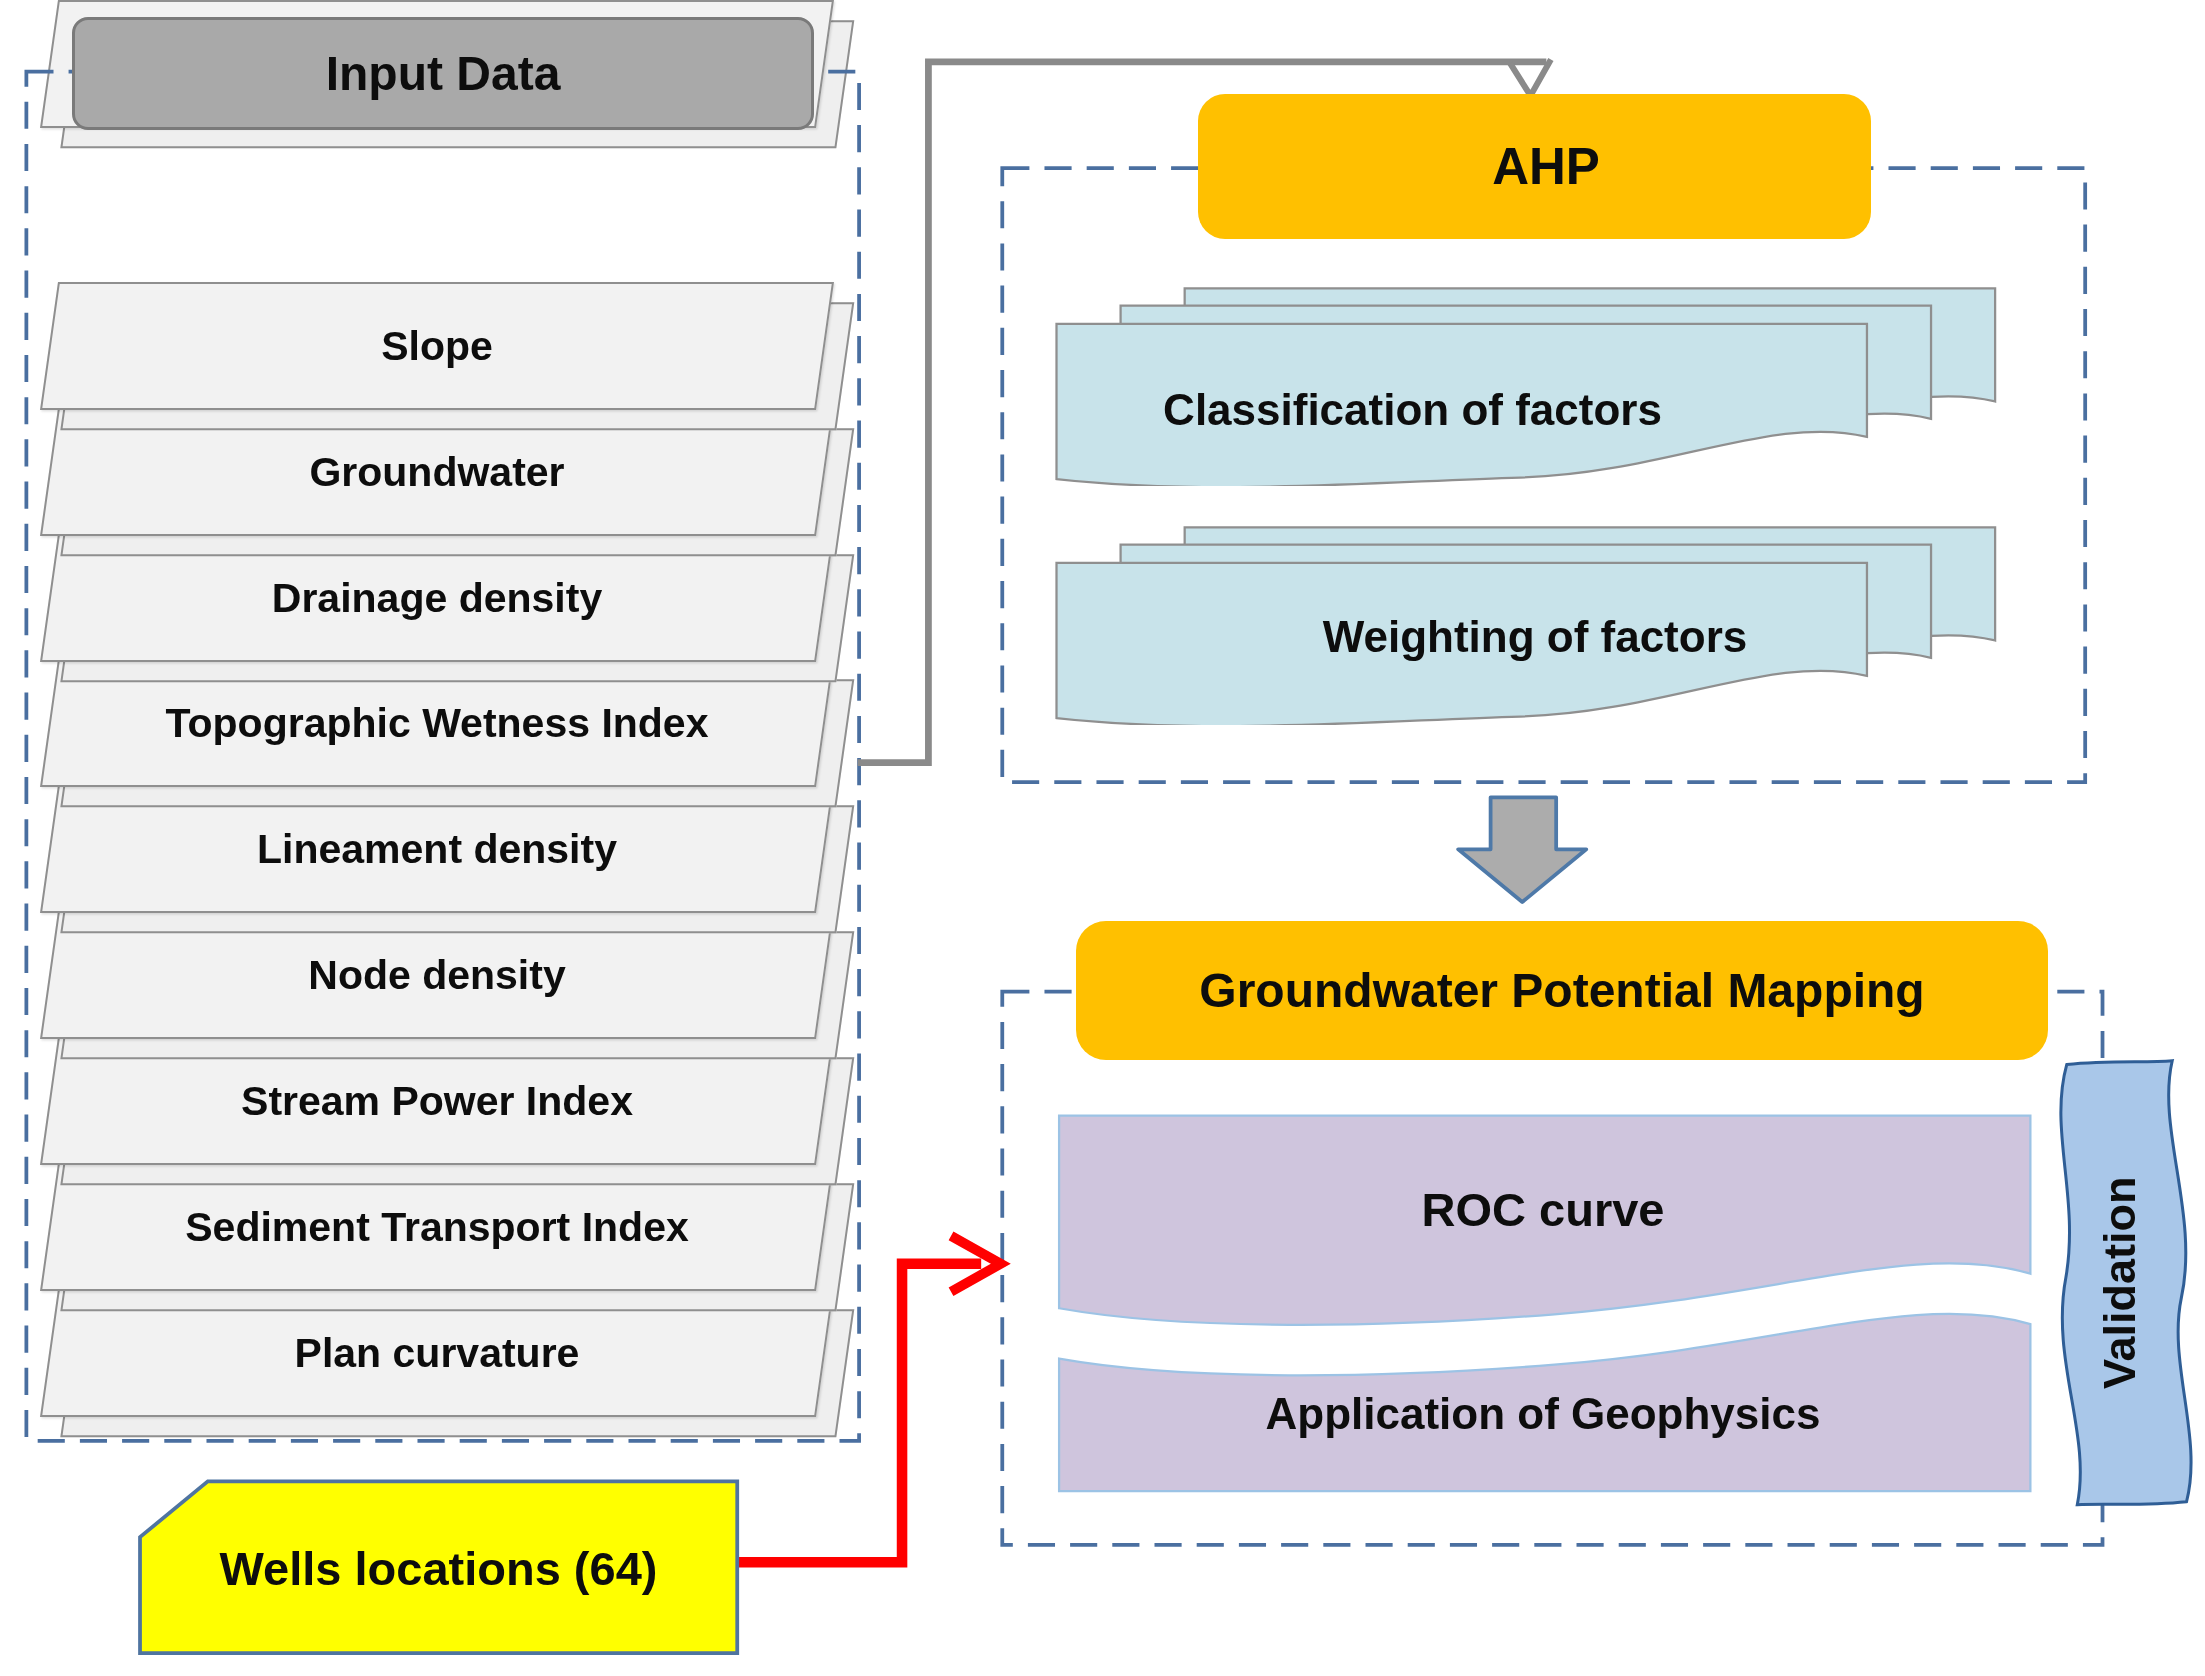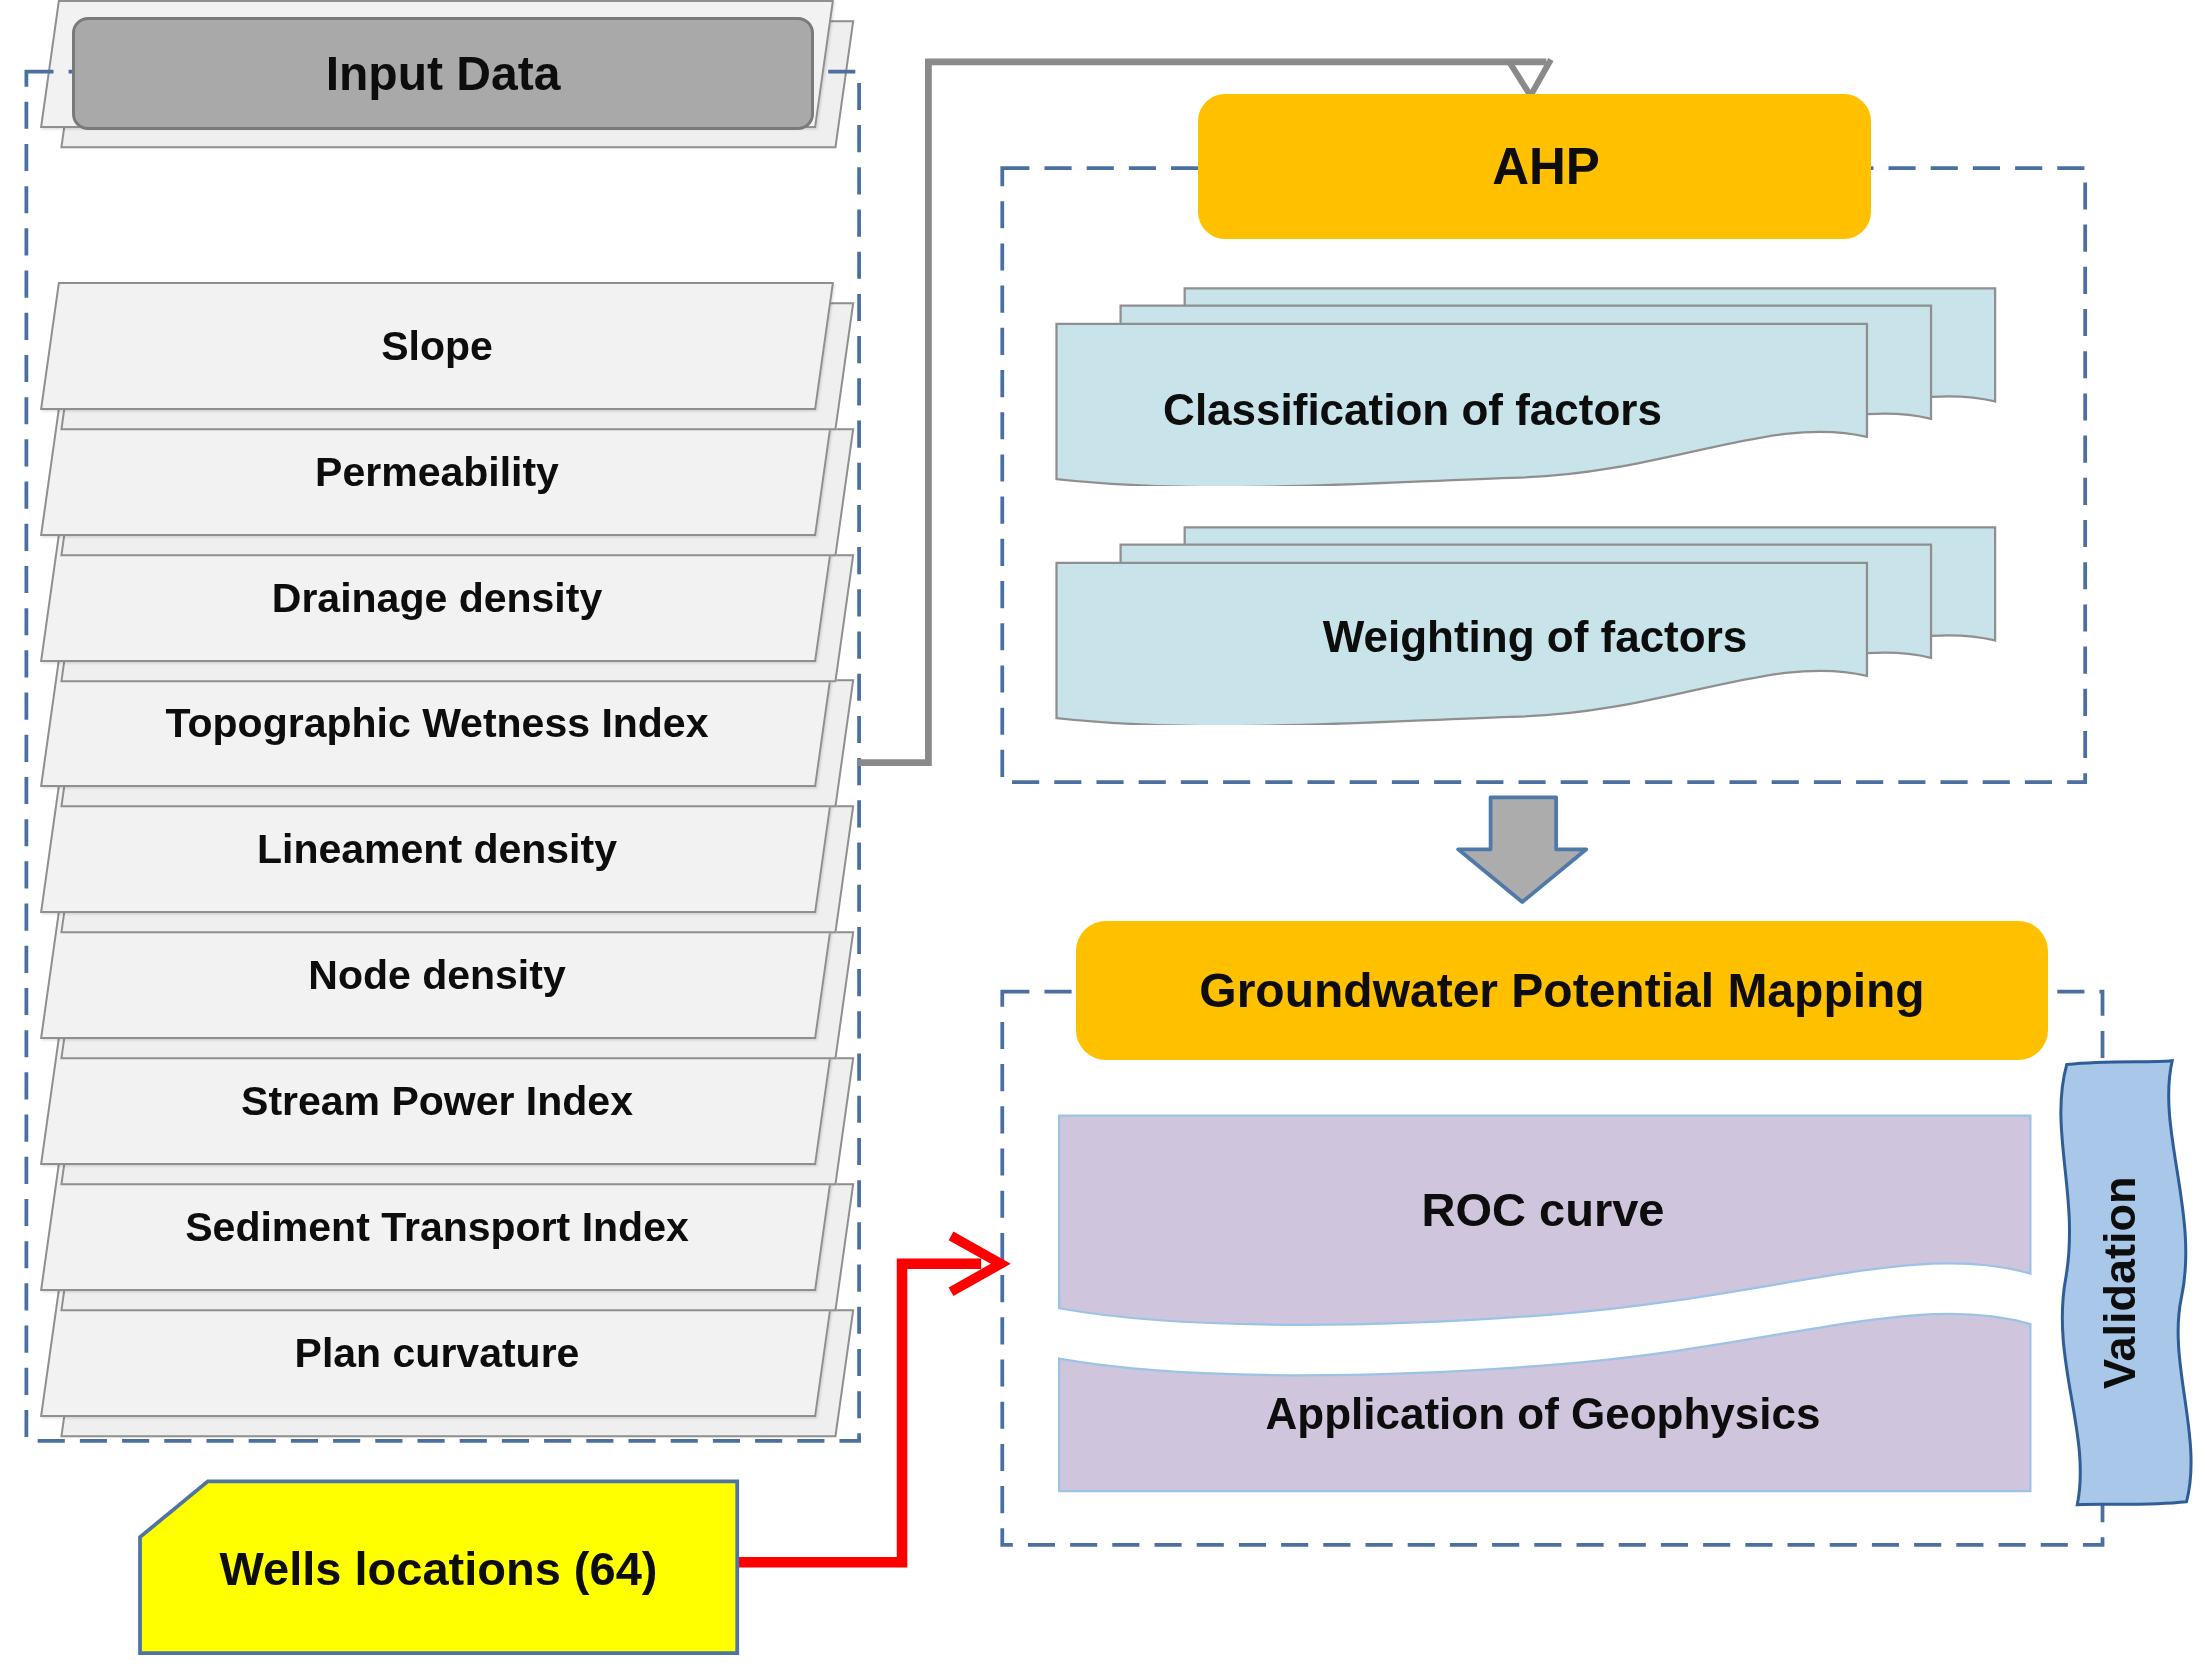--- a/index.html
+++ b/index.html
@@ -103,21 +103,21 @@
   </div>
 
   <div class="input-item">
     <div class="back"></div>
     <div class="face"></div>
     <div class="label">Slope</div>
   </div>
   <div class="input-item">
     <div class="back"></div>
     <div class="face"></div>
-    <div class="label">Permeability</div>
+    <div class="label">Groundwater</div>
   </div>
   <div class="input-item">
     <div class="back"></div>
     <div class="face"></div>
     <div class="label">Drainage density</div>
   </div>
   <div class="input-item">
     <div class="back"></div>
     <div class="face"></div>
     <div class="label">Topographic Wetness  Index</div>

